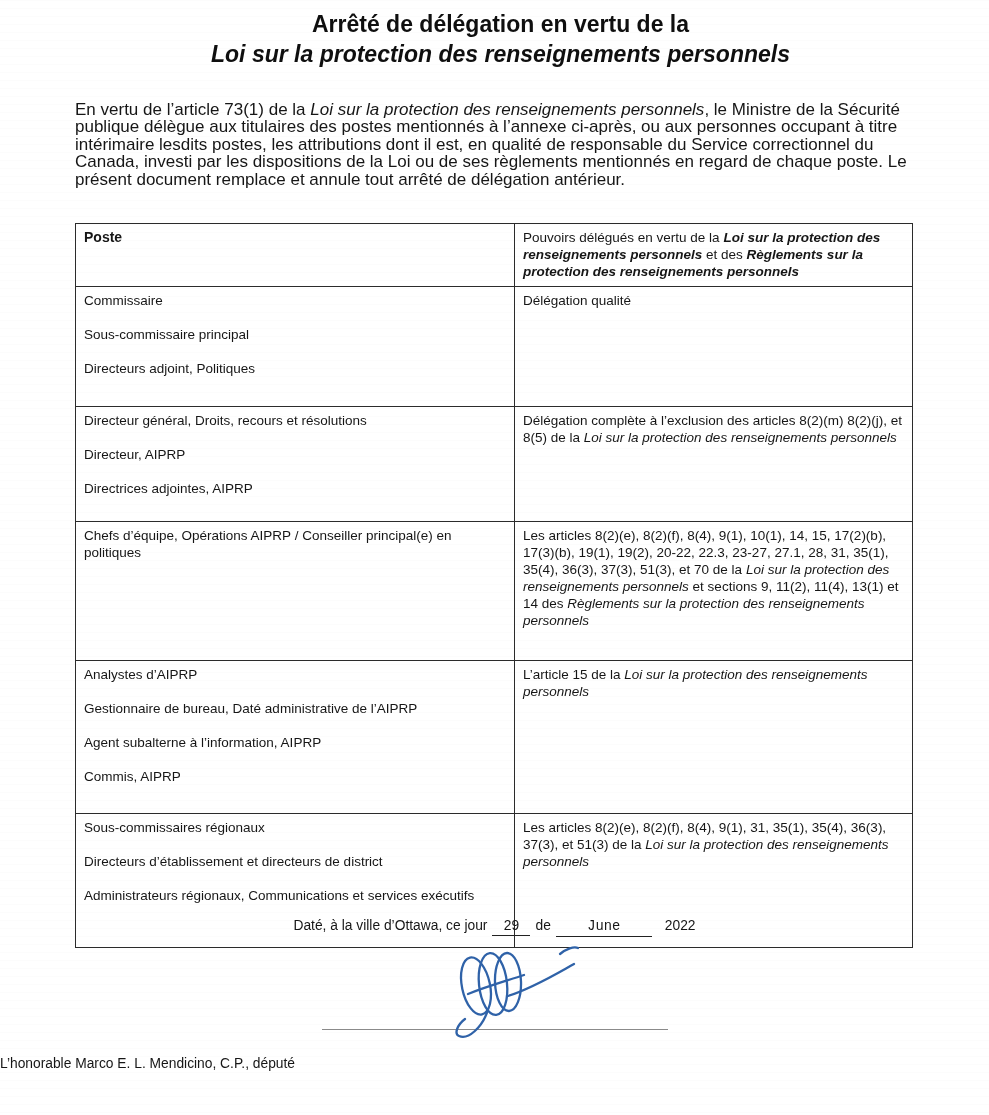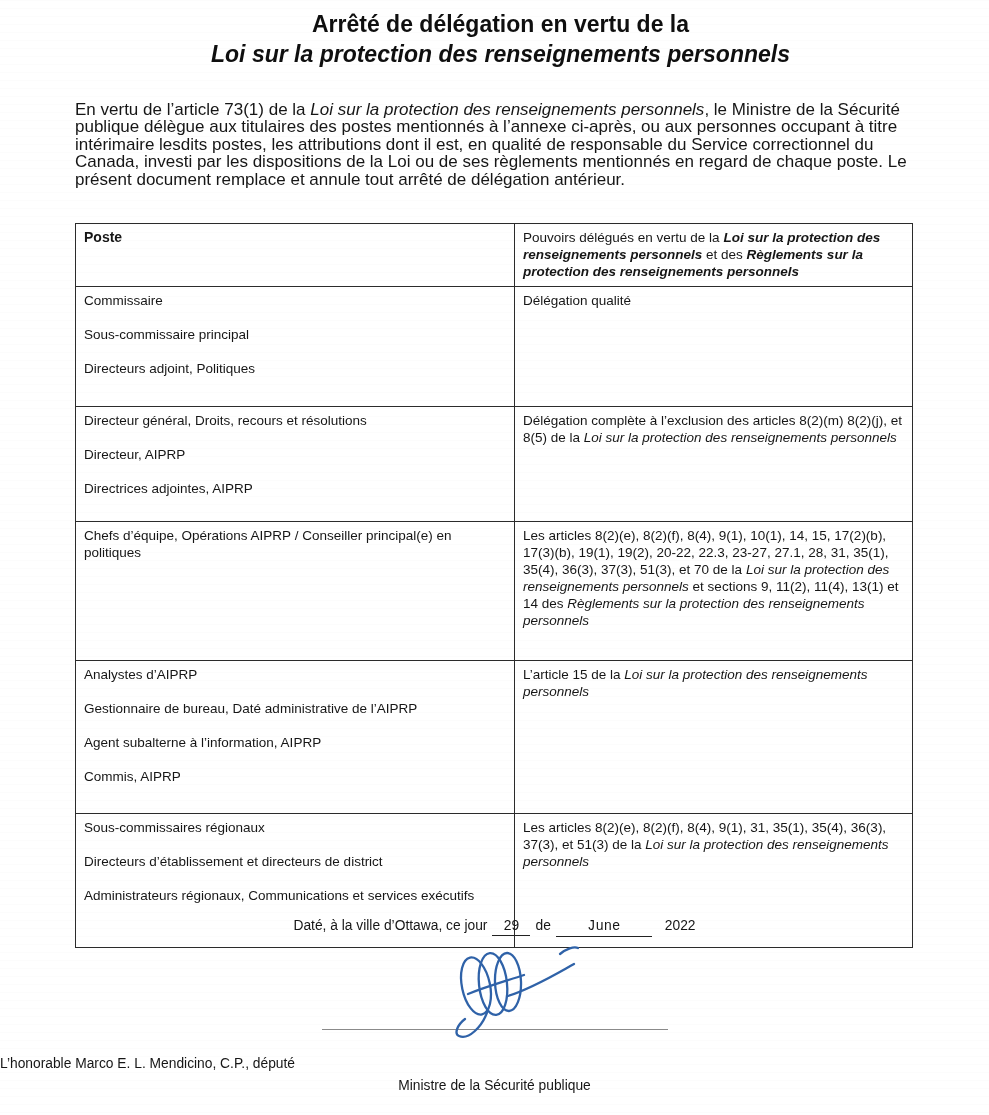--- a/index.html
+++ b/index.html
@@ -128,15 +128,14 @@
     <ellipse cx="47" cy="40" rx="14" ry="31" transform="rotate(-6 47 40)"></ellipse>
     <ellipse cx="62" cy="38" rx="13" ry="29" transform="rotate(-2 62 38)"></ellipse>
     <path d="M 42,66 C 36,84 22,96 13,92 C 8,90 11,81 19,75"></path>
     <path d="M 22,50 C 42,42 60,37 78,31"></path>
     <path d="M 62,52 C 87,44 110,30 128,20"></path>
     <path d="M 114,10 C 120,5 128,2 132,4"></path>
   </svg>
 
   <div class="sig-line"></div>
   <div class="sig-name">L’honorable Marco E. L. Mendicino, C.P., député</div>
-  <div class="sig-title">Ministre de la Sécurité publique</div>
 
 </div>
 
 </body></html>

